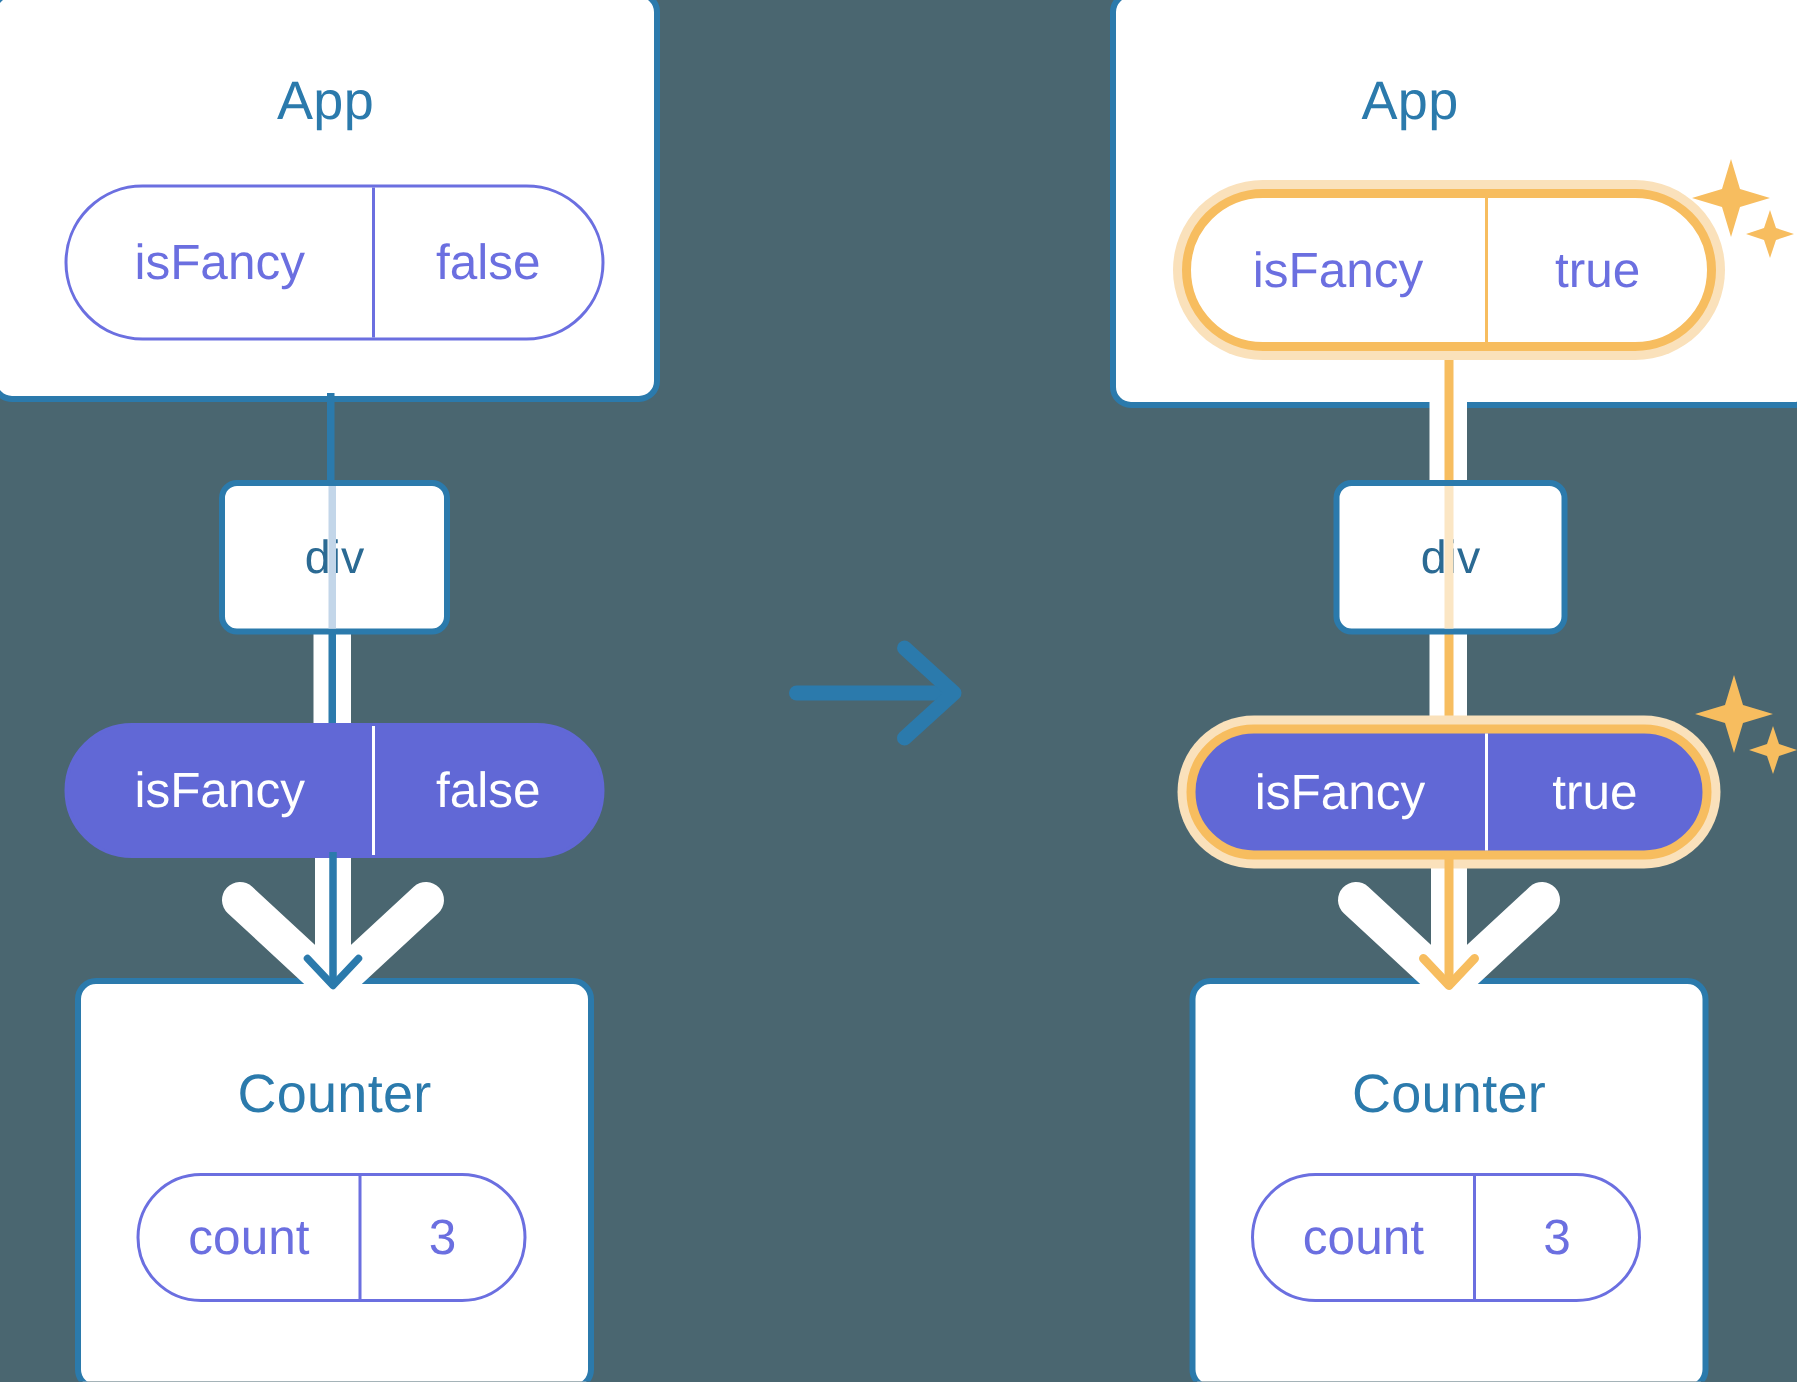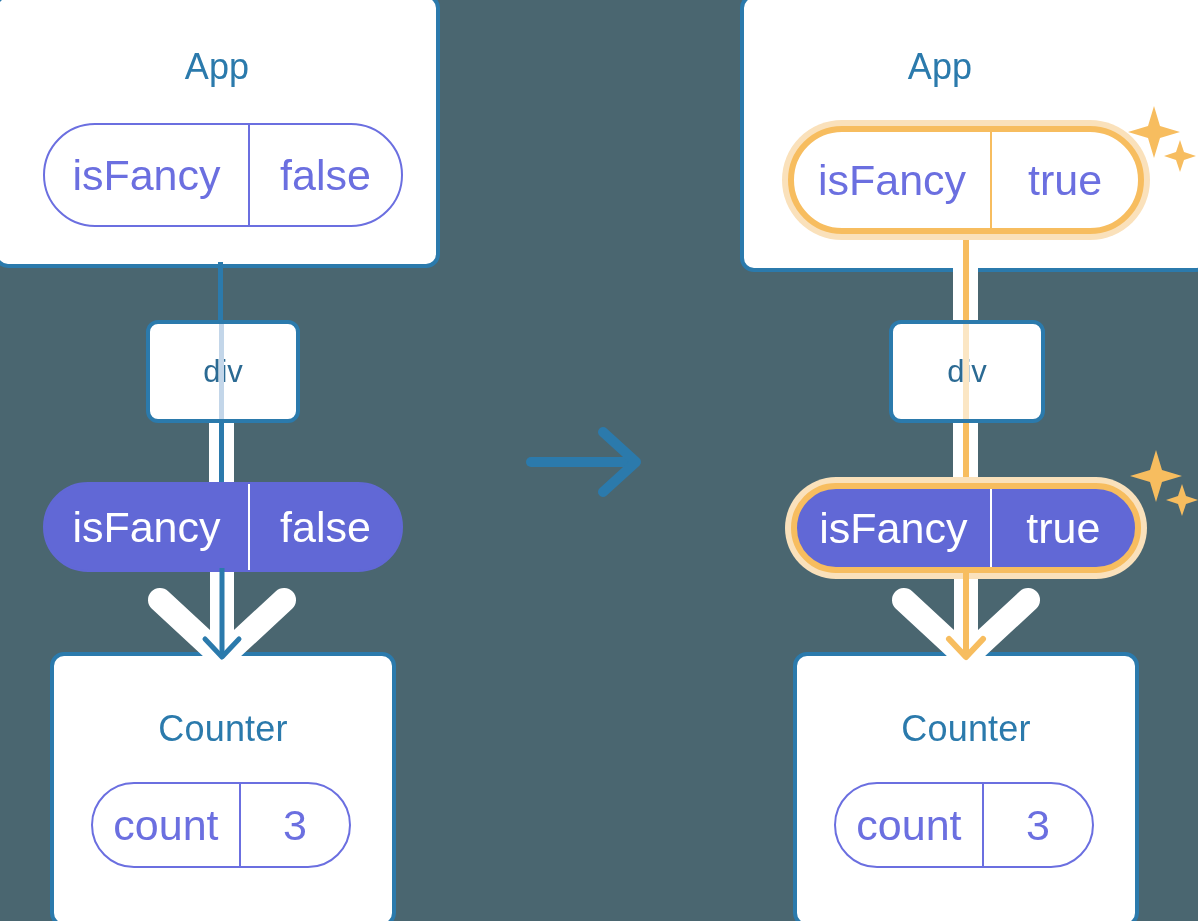--- a/index.html
+++ b/index.html
@@ -46,21 +46,21 @@
   
   .pill{
     position:absolute;
     box-sizing:border-box;
     display:flex;align-items:stretch;
     border-radius:999px;
     z-index:16;
   }
   .pill .seg{
     display:flex;align-items:center;justify-content:center;
-    font-size:43px;
+    font-size:33px;
     white-space:nowrap;
   }
   .pill .seg.label{flex:0 0 57%;}
   .pill .seg.value{flex:1 1 auto;}
 
   
   .pill.outline{
     border:2.5px solid #6b6fe0;
     background:#ffffff;
     color:#6b6fe0;

